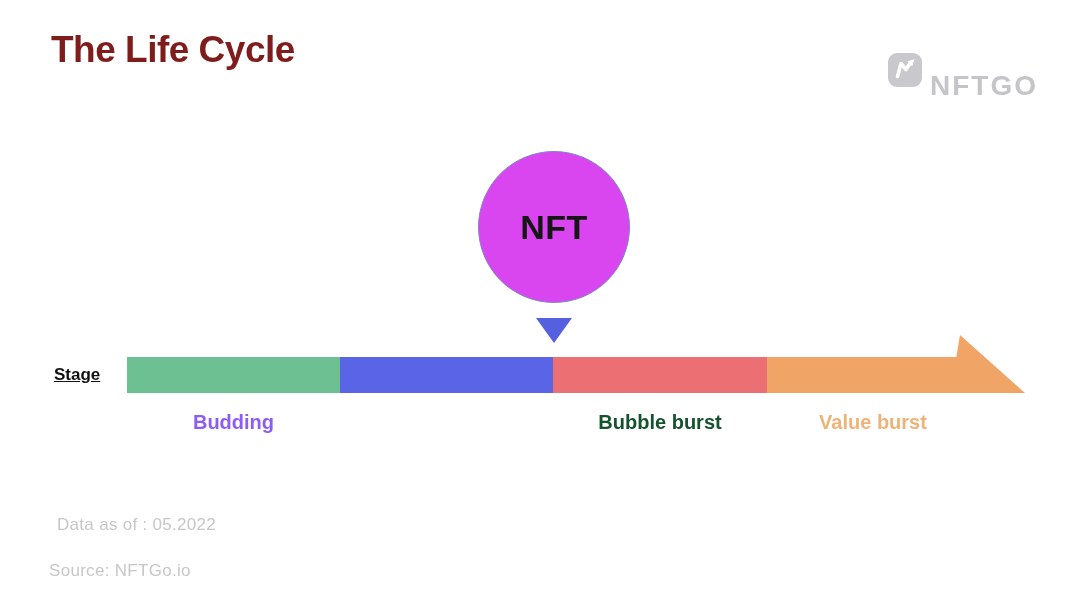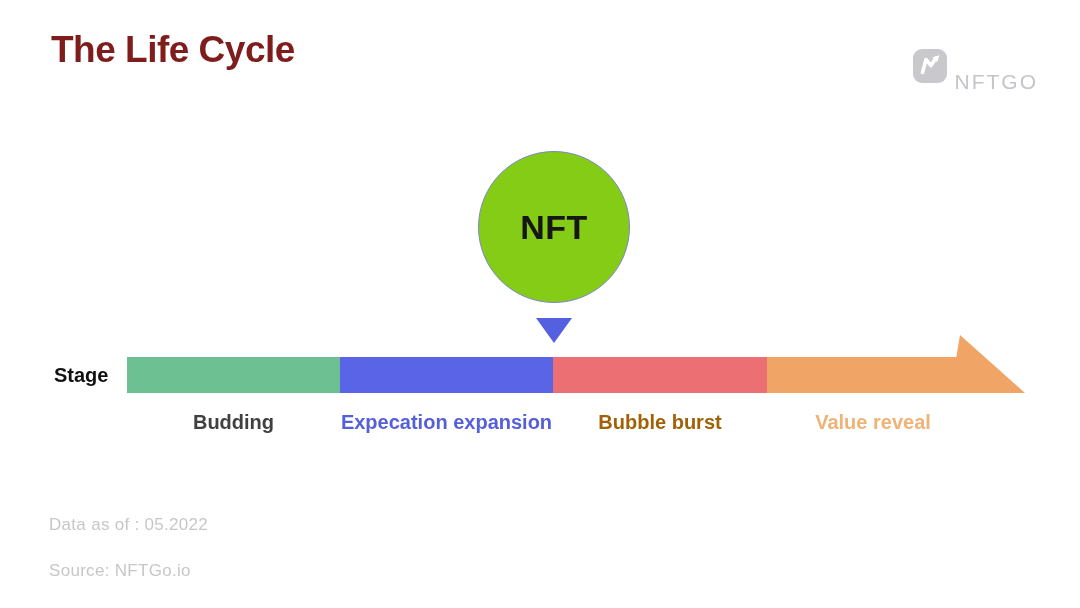--- a/index.html
+++ b/index.html
@@ -27,22 +27,22 @@
   .logo {
     position: absolute;
     right: 42px;
     top: 38px;
     display: flex;
     align-items: center;
     gap: 8px;
   }
   .logo-badge { display: block; }
   .logo-text {
-    font-size: 21px;
-    font-weight: normal;
+    font-size: 28px;
+    font-weight: bold;
     letter-spacing: 2px;
     margin-top: 32px;
   }
 
   .bubble {
     position: absolute;
     left: 478px;
     top: 151px;
     width: 152px;
     height: 152px;
@@ -60,23 +60,24 @@
   }
 
   .pointer { position: absolute; left: 536px; top: 318px; }
 
   .stage-label {
     position: absolute;
     left: 54px;
     top: 357px;
     height: 36px;
     line-height: 36px;
-    font-size: 20px;
+    font-size: 17px;
     font-weight: bold;
     color: #111111;
+    text-decoration: underline;
   }
 
   .bar-seg { position: absolute; top: 357px; height: 36px; }
   .seg-green  { left: 127px; width: 213px; }
   .seg-blue   { left: 340px; width: 213px; }
   .seg-red    { left: 553px; width: 214px; }
   .seg-orange { left: 767px; width: 191px; }
 
   .arrowhead { position: absolute; left: 955px; top: 335px; }
 
@@ -105,40 +106,39 @@
 
   <div class="logo">
     <svg class="logo-badge" width="34" height="34" viewBox="0 0 34 34">
       <rect x="0" y="0" width="34" height="34" rx="9" style="fill: rgb(201, 201, 205);"></rect>
       <path d="M9.5 23.5 L13 10.5 L18 16.5 L22.5 9.5" fill="none" stroke="#ffffff" stroke-width="3.6" stroke-linecap="round" stroke-linejoin="round"></path>
       <polygon points="19.5,8.2 26.5,6.2 24.2,13.2" fill="#ffffff"></polygon>
     </svg>
     <span class="logo-text" style="color: rgb(197, 197, 201);">NFTGO</span>
   </div>
 
-  <div class="bubble" style="background-color: #84cc16; border-color: rgb(124, 135, 198);">
+  <div class="bubble" style="background-color: #d946ef; border-color: rgb(124, 135, 198);">
     <span class="bubble-label">NFT</span>
   </div>
 
   <svg class="pointer" width="36" height="25" viewBox="0 0 36 25">
     <polygon points="0,0 36,0 18,25" style="fill: rgb(85, 96, 224);"></polygon>
   </svg>
 
   <div class="stage-label">Stage</div>
 
   <div class="bar-seg seg-green" style="background-color: rgb(108, 192, 145);"></div>
   <div class="bar-seg seg-blue" style="background-color: rgb(90, 100, 230);"></div>
   <div class="bar-seg seg-red" style="background-color: rgb(236, 111, 116);"></div>
   <div class="bar-seg seg-orange" style="background-color: rgb(240, 165, 102);"></div>
 
   <svg class="arrowhead" width="70" height="58" viewBox="0 0 70 58">
     <polygon points="1,24 5,0 70,58 1,58" style="fill: rgb(240, 165, 102);"></polygon>
   </svg>
 
-  <div class="seg-label lbl-0" style="color: #404040;">Budding</div>
-  <div class="seg-label lbl-1" style="color: rgb(85, 96, 216);">Expecation expansion</div>
-  <div class="seg-label lbl-2" style="color: #a16207;">Bubble burst</div>
-  <div class="seg-label lbl-3" style="color: rgb(239, 178, 119);">Value reveal</div>
+  <div class="seg-label lbl-0" style="color: #8b5cf6;">Budding</div>
+  <div class="seg-label lbl-2" style="color: #14532d;">Bubble burst</div>
+  <div class="seg-label lbl-3" style="color: rgb(239, 178, 119);">Value burst</div>
 
-  <div class="footer-line footer-1" style="color: rgb(199, 199, 199);">Data as of : 05.2022</div>
+  <div class="footer-line footer-1" style="color: rgb(199, 199, 199); margin-left: 8px;">Data as of : 05.2022</div>
   <div class="footer-line footer-2" style="color: rgb(199, 199, 199); margin-top: 10px;">Source: NFTGo.io</div>
 
 </div>
 
 </body></html>

